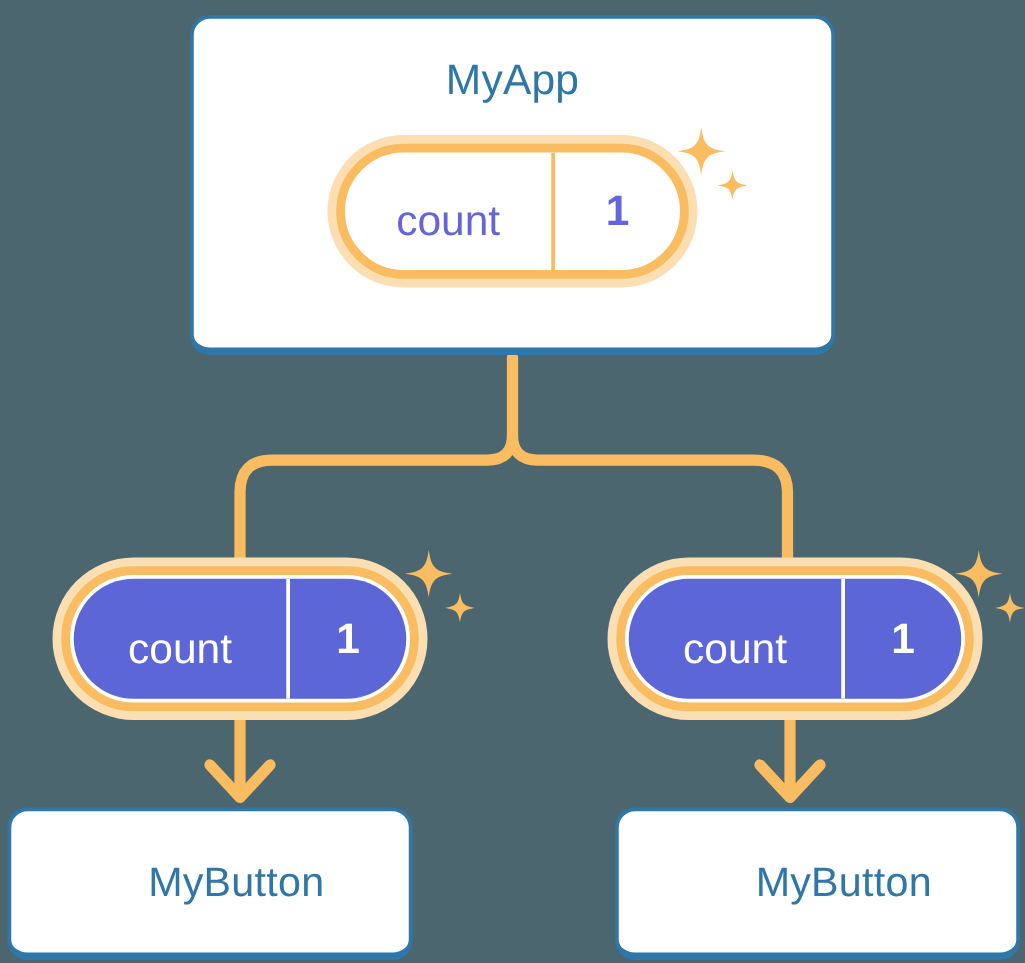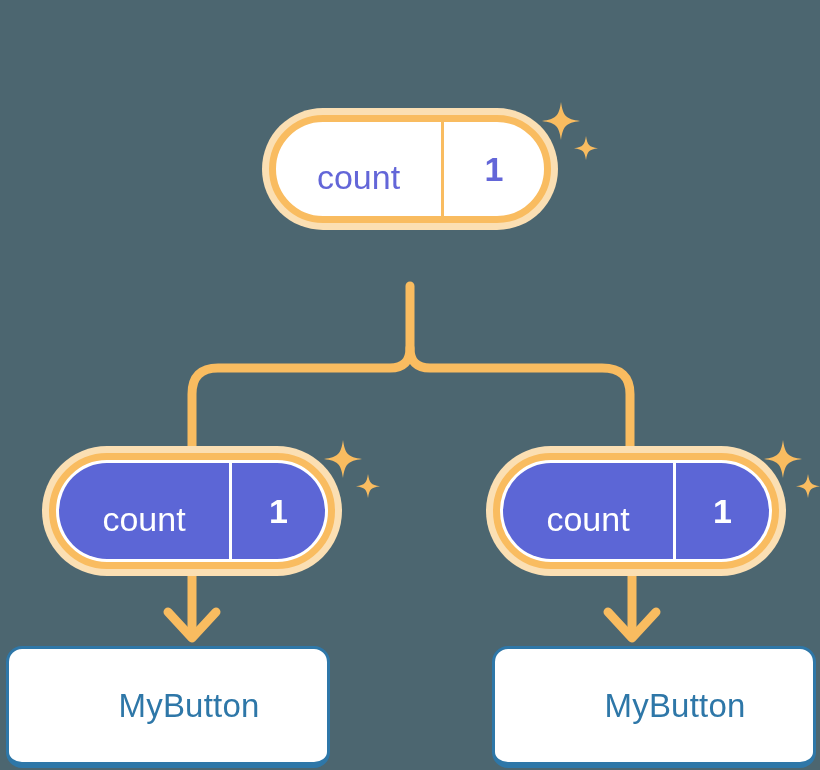--- a/index.html
+++ b/index.html
@@ -186,20 +186,23 @@
              Q 630 368 630 394
              L 630 452" fill="none" stroke="#f9bc60" stroke-width="9" stroke-linecap="round" stroke-linejoin="round"></path>
 
     <line x1="192" y1="576" x2="192" y2="636" stroke="#f9bc60" stroke-width="9" stroke-linecap="round"></line>
     <polyline points="168,612 192,638 216,612" fill="none" stroke="#f9bc60" stroke-width="9" stroke-linecap="round" stroke-linejoin="round"></polyline>
 
     <line x1="632" y1="576" x2="632" y2="636" stroke="#f9bc60" stroke-width="9" stroke-linecap="round"></line>
     <polyline points="608,612 632,638 656,612" fill="none" stroke="#f9bc60" stroke-width="9" stroke-linecap="round" stroke-linejoin="round"></polyline>
   </svg>
 
+  <div class="card" id="card-myapp">
+    <div class="card-title">MyApp</div>
+  </div>
 
   <div class="pill-wrap" id="pill-myapp">
     <div class="pill pill-outline">
       <div class="pill-inner">
         <div class="pill-key">count</div>
         <div class="pill-val">1</div>
       </div>
     </div>
   </div>
 

